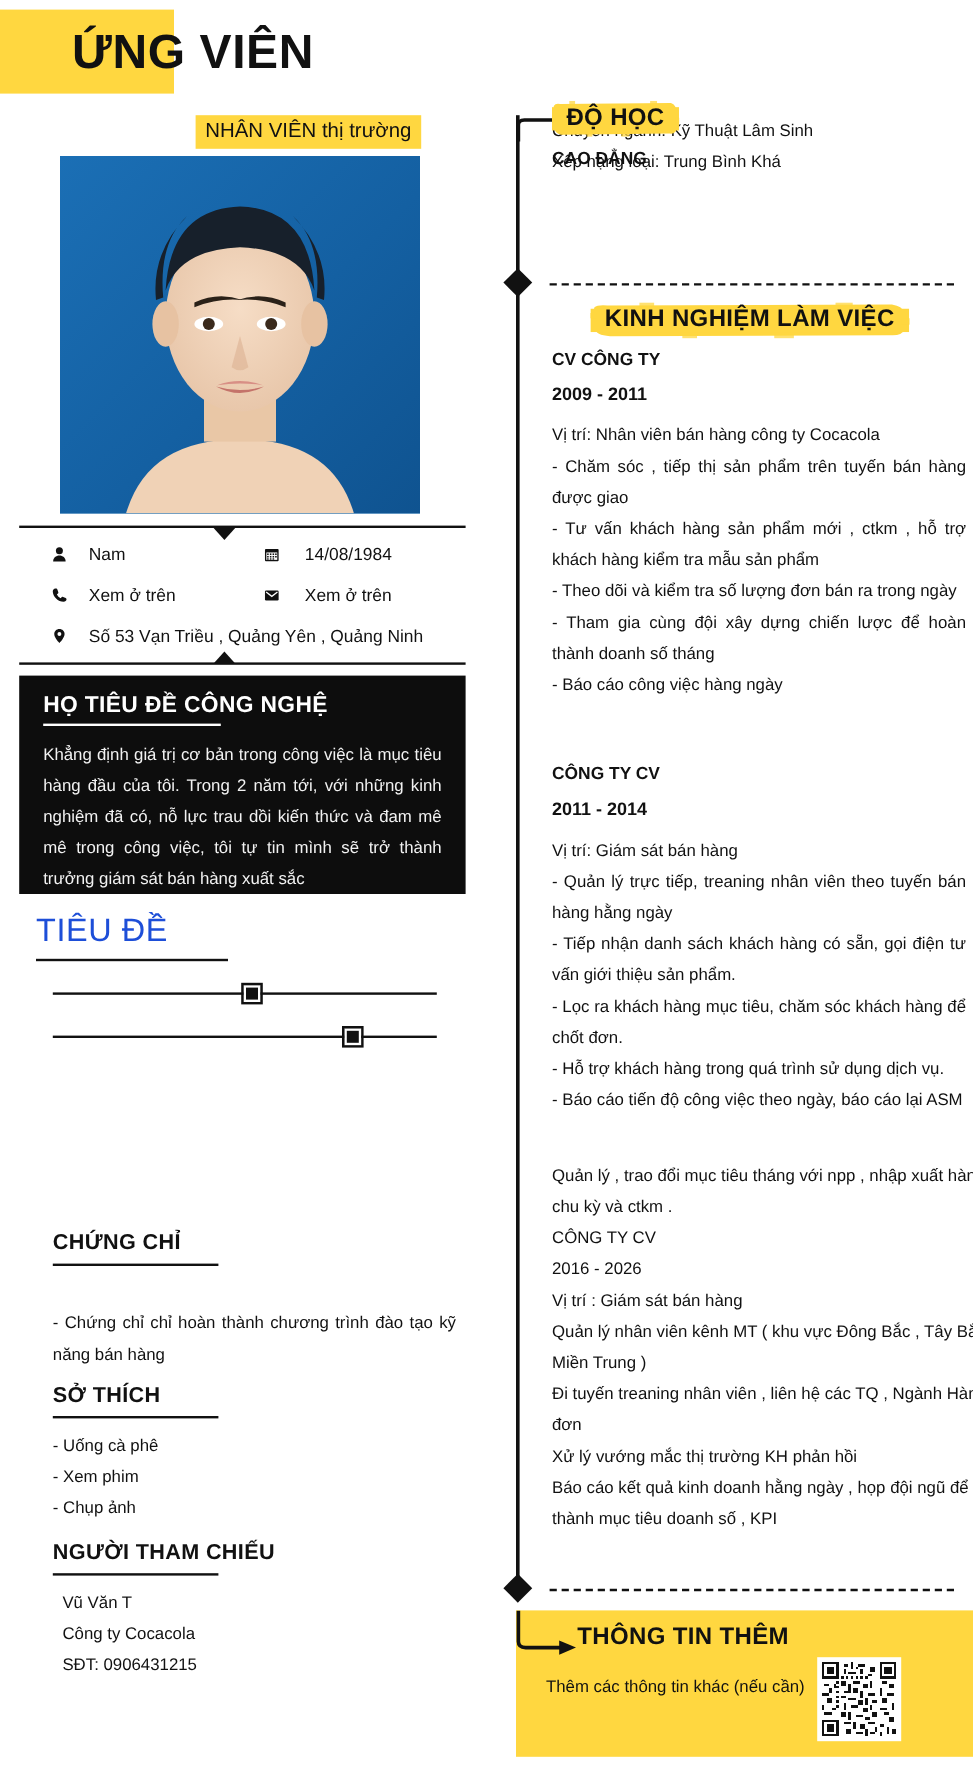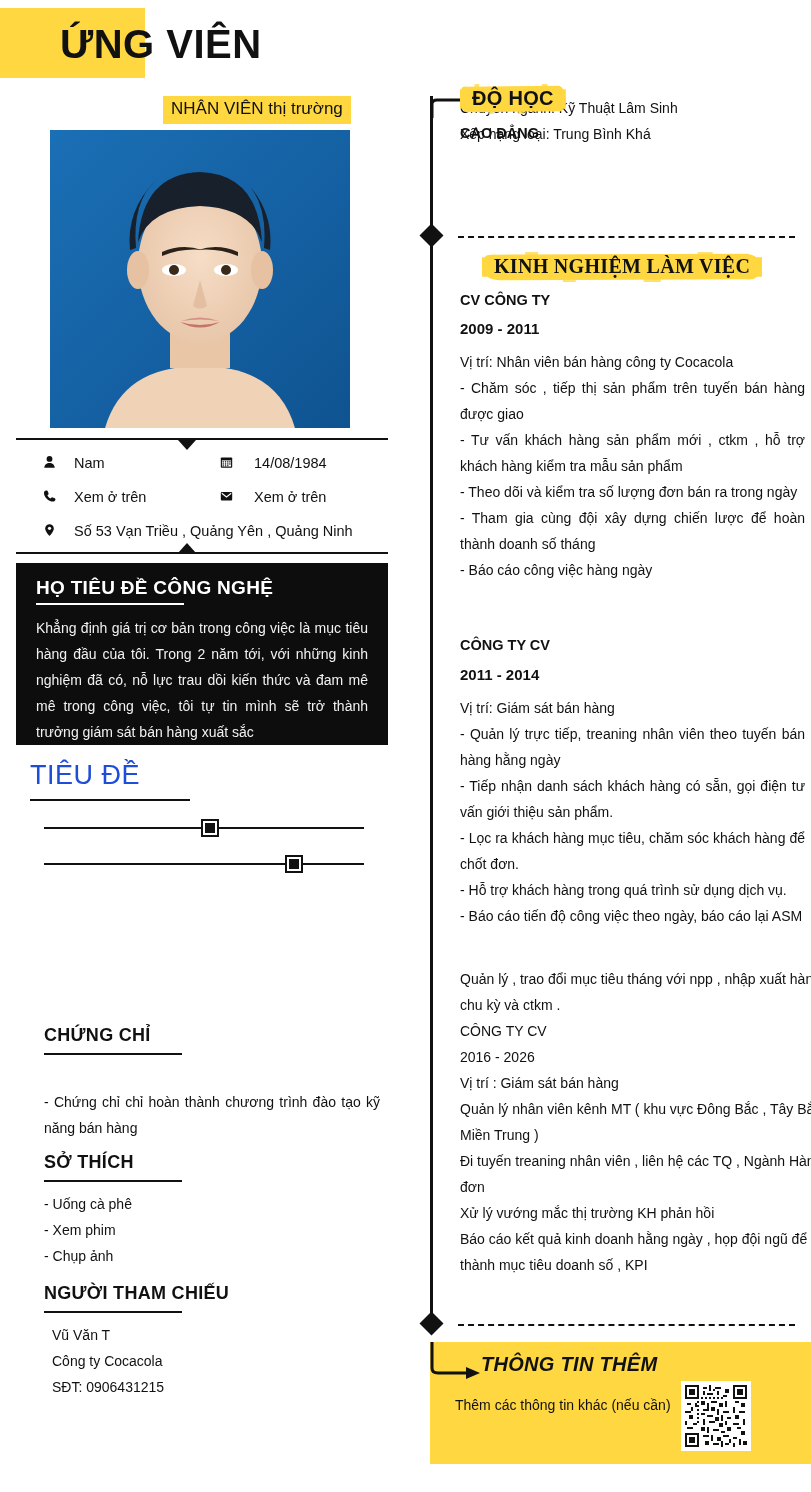--- a/index.html
+++ b/index.html
@@ -112,21 +112,21 @@
   .rdate { font-size:15px; font-weight:bold; color:#111; text-align:left; }
   .rbody { font-size:14px; line-height:26px; color:#111; text-align:justify; }
   .rbody.left { text-align:left; }
 
   .yellowbox {
     position:absolute; left:15px; top:1342px; width:381px; height:122px;
     background:#ffd740;
   }
   .tt-title {
     position:absolute; left:66px; top:1353px;
-    font-size:20px; font-weight:bold; color:#111; letter-spacing:0.3px;font-style:italic;
+    font-size:20px; font-weight:bold; color:#111; letter-spacing:0.3px;
   }
   .tt-sub { position:absolute; left:40px; top:1397px; font-size:14px; color:#111; }
   .qr { position:absolute; left:266px; top:1381px; width:70px; height:70px; background:#fff; padding:4px; }
   .qr svg { display:block; }
 
   .footer {
     position:absolute; left:0; top:1468px; width:396px;
     text-align:right; padding-right:16px;
     font-family:"Liberation Mono", monospace; font-size:13px; color:#b7b7b7;
   }
@@ -328,21 +328,21 @@
       <div class="rbody left" style="margin-top:11px;">
         <div>Chuyên ngành: Kỹ Thuật Lâm Sinh</div>
         <div>Xếp hạng loại: Trung Bình Khá</div>
       </div>
     </div>
 
     <div class="diamond" style="top:227px;"></div>
     <div class="dashline" style="top:236px;"></div>
 
     <div class="rsec" style="top:252px;">
-      <span class="hl" style="margin-left:22px;font-family:Liberation Serif, serif;">
+      <span class="hl" style="margin-left:32px;">
         <span class="hl-bg">
           <svg width="100%" height="100%" viewBox="0 0 260 34" preserveAspectRatio="none">
             <path d="M3 5 Q6 2 14 3 L246 2 Q256 4 255 10 L256 26 Q254 32 244 31 L16 32 Q4 31 4 25 Z" fill="#ffd740"></path>
             <rect x="0" y="6" width="260" height="22" fill="#ffd740"></rect>
             <g fill="#ffd740" opacity="0.75">
               <rect x="-3" y="10" width="8" height="5"></rect>
                 <rect x="254" y="15" width="9" height="6"></rect>
               <rect x="40" y="0" width="12" height="4"></rect>
                 <rect x="150" y="30" width="16" height="4"></rect>
               <rect x="200" y="0" width="14" height="4"></rect>

